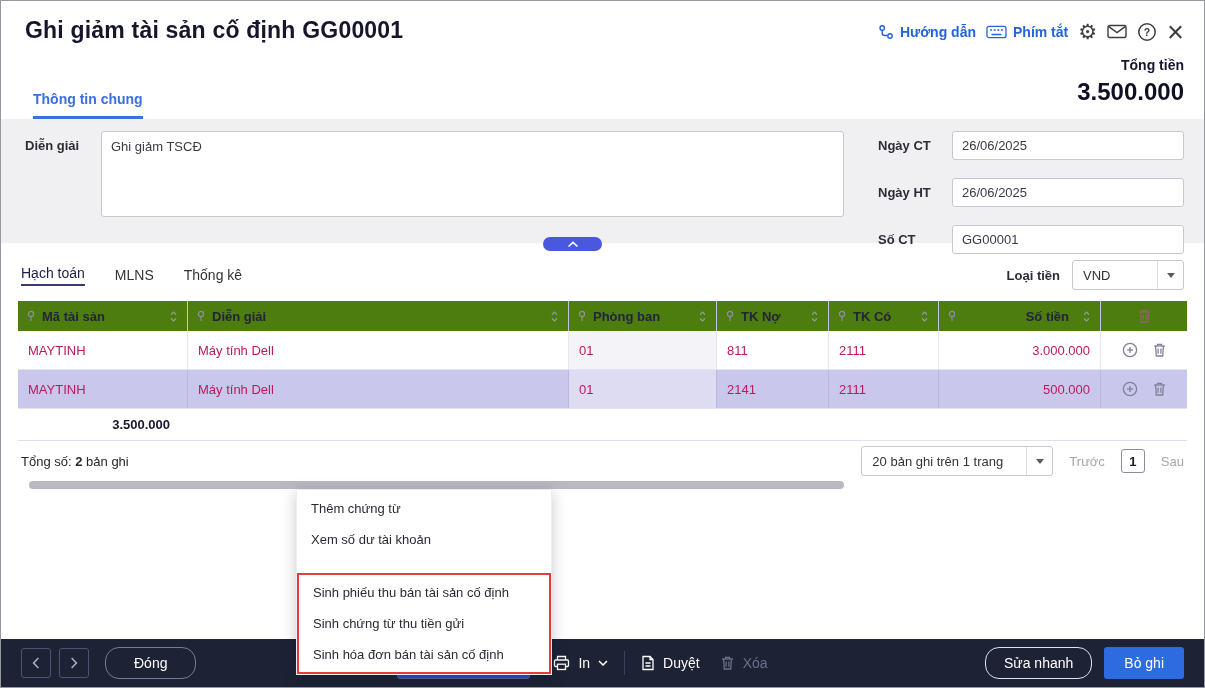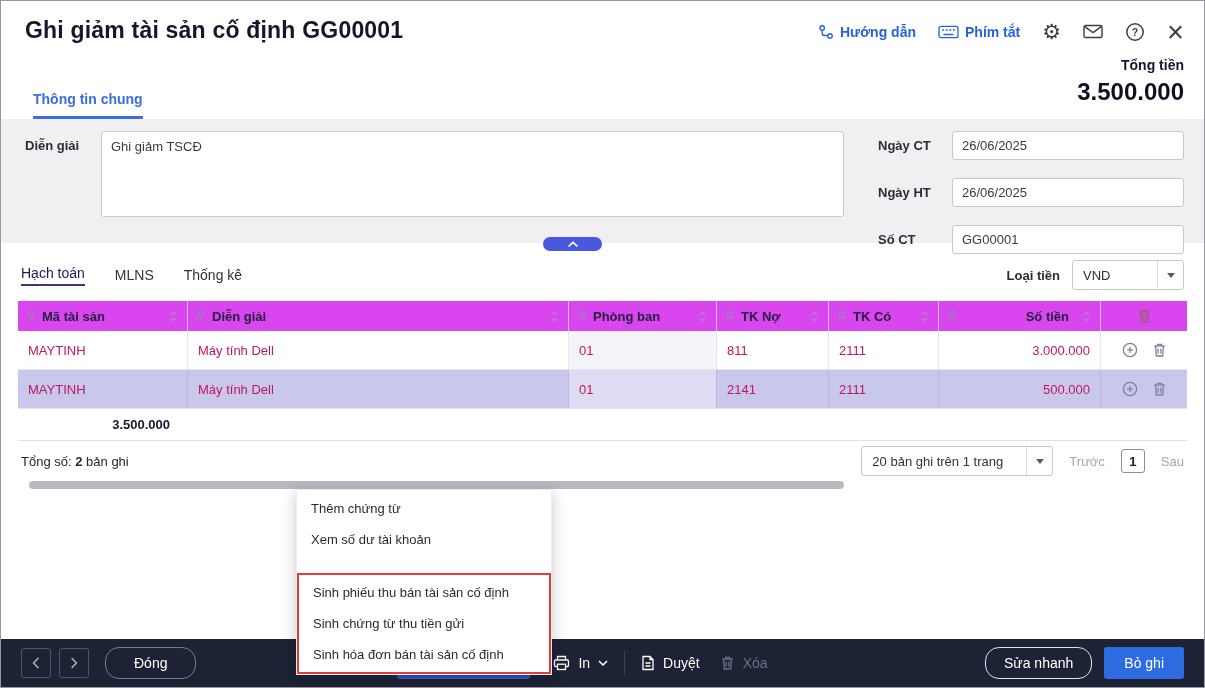--- a/index.html
+++ b/index.html
@@ -8,21 +8,21 @@
   .win {
     position: relative; width: 1205px; height: 688px;
     border: 1px solid #97979f; background: #fff; overflow: hidden;
     font-size: 13px; color: #222;
   }
 
   
   .header { position: relative; height: 118px; background: #fff; }
   .title-row { display: flex; justify-content: space-between; align-items: flex-start; padding: 16px 20px 0 24px; }
   .page-title { font-size: 23px; font-weight: bold; color: #15152b; letter-spacing: .2px; }
-  .header-actions { display: flex; align-items: center; gap: 22px; margin-top: 4px; }
+  .header-actions { display: flex; align-items: center; gap: 10px; margin-top: 4px; }
   .hlink { display: flex; align-items: center; gap: 6px; color: #2663d8; font-size: 14px; font-weight: 600; cursor: pointer; }
   .hicon { display: flex; align-items: center; color: #3c3c46; cursor: pointer; }
   .gear-glyph { font-size: 21px; line-height: 1; color: #3c3c46; }
   .close-glyph { font-size: 29px; line-height: 20px; color: #3c3c46; font-weight: 400; }
   .totals { position: absolute; top: 56px; right: 20px; text-align: right; }
   .total-label { font-size: 14px; font-weight: bold; color: #15152b; }
   .total-value { font-size: 24px; font-weight: bold; color: #101024; margin-top: 5px; }
   .main-tab { position: absolute; left: 32px; bottom: 0; color: #3a6fe0; font-size: 14px; font-weight: 600; padding-bottom: 9px; border-bottom: 3px solid #3a6fe0; cursor: pointer; }
 
   
@@ -43,21 +43,21 @@
   .dtab { font-size: 14px; color: #333; cursor: pointer; }
   .dtab.active { color: #1b1b4e; border-bottom: 2px solid #3a3a6e; padding-bottom: 3px; font-weight: 400; }
   .currency-group { margin-left: auto; display: flex; align-items: center; gap: 12px; }
   .sel { display: flex; align-items: stretch; border: 1px solid #c7c7cd; border-radius: 3px; background: #fff; height: 30px; cursor: pointer; }
   .sel-val { display: flex; align-items: center; padding: 0 10px; flex: 1; color: #333; }
   .sel-caret { width: 26px; border-left: 1px solid #dedee4; display: flex; align-items: center; justify-content: center; }
   .tri-down { width: 0; height: 0; border-left: 4px solid transparent; border-right: 4px solid transparent; border-top: 5px solid #5a5a66; }
 
   
   .table { margin: 0 17px; }
-  .thead { display: flex; background: #d946ef; }
+  .thead { display: flex; background: #4d7c0f; }
   .th { display: flex; align-items: center; gap: 6px; height: 30px; padding: 0 8px; border-right: 1px solid #c5c2e4; font-weight: bold; color: #23233d; }
   .th:last-child { border-right: none; }
   .sort-push { margin-left: auto; display: flex; align-items: center; }
   .lbl-push { margin-left: auto; }
   .tr { display: flex; background: #fff; border-bottom: 1px solid #e4e4ee; }
   .tr.selected { background: #cac7ed; }
   .tr.selected .td { border-right-color: #b9b6e0; }
   .td { display: flex; align-items: center; height: 38px; padding: 0 10px; border-right: 1px solid #e7e7ef; color: #be185d; }
   .td:last-child { border-right: none; }
   .tr .col-dept { background: #f3f3f8; }

